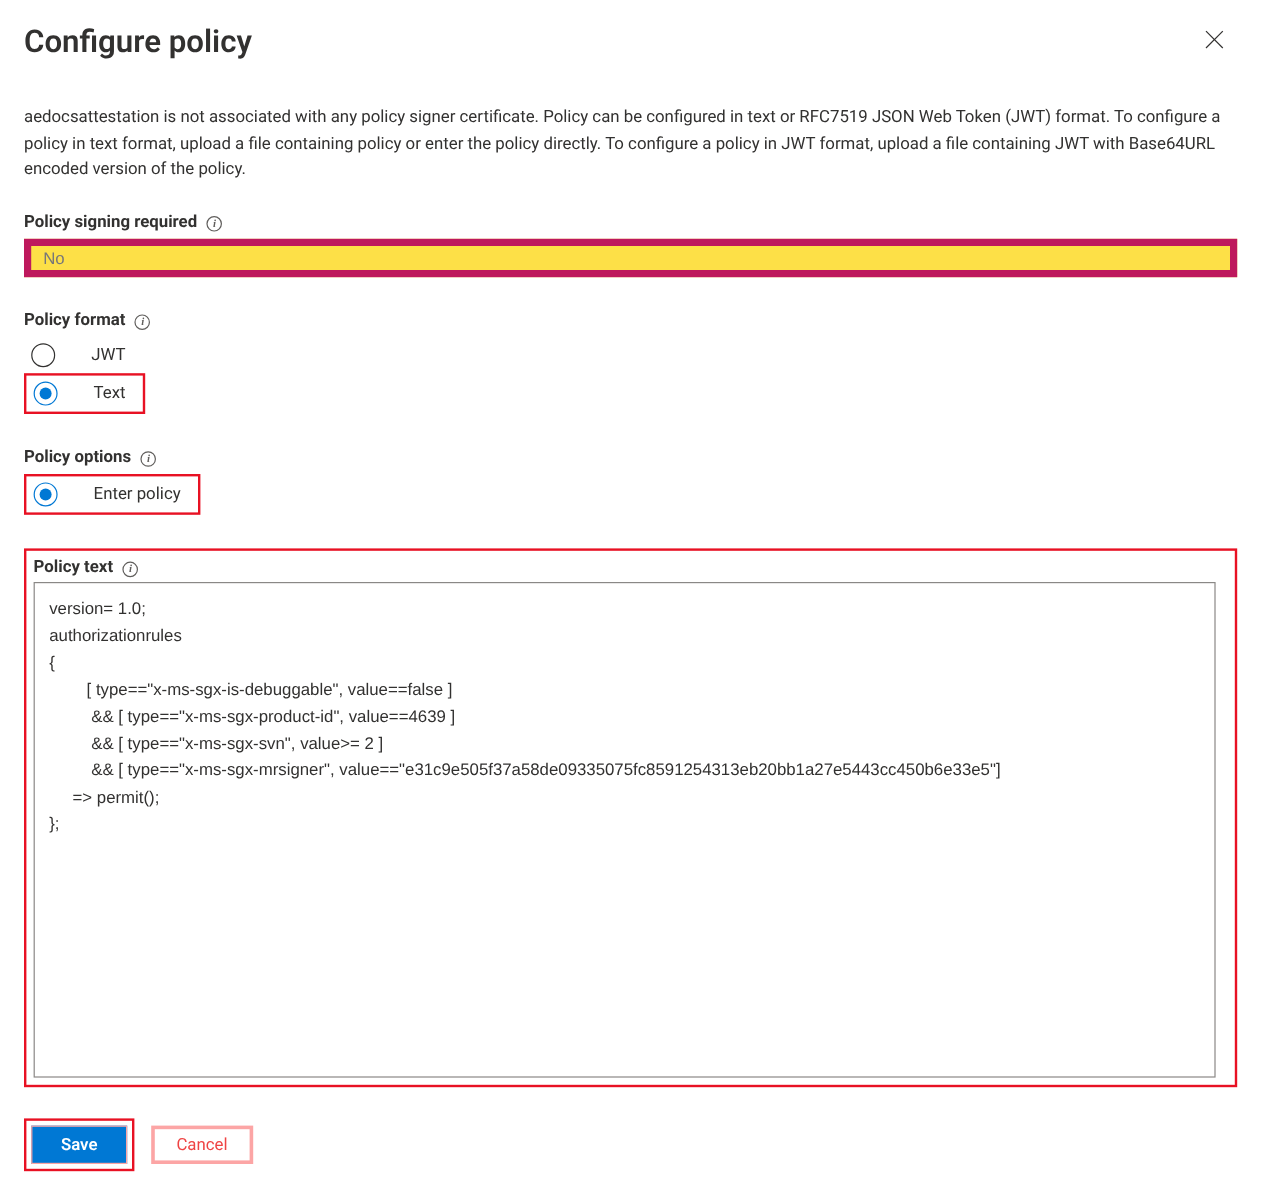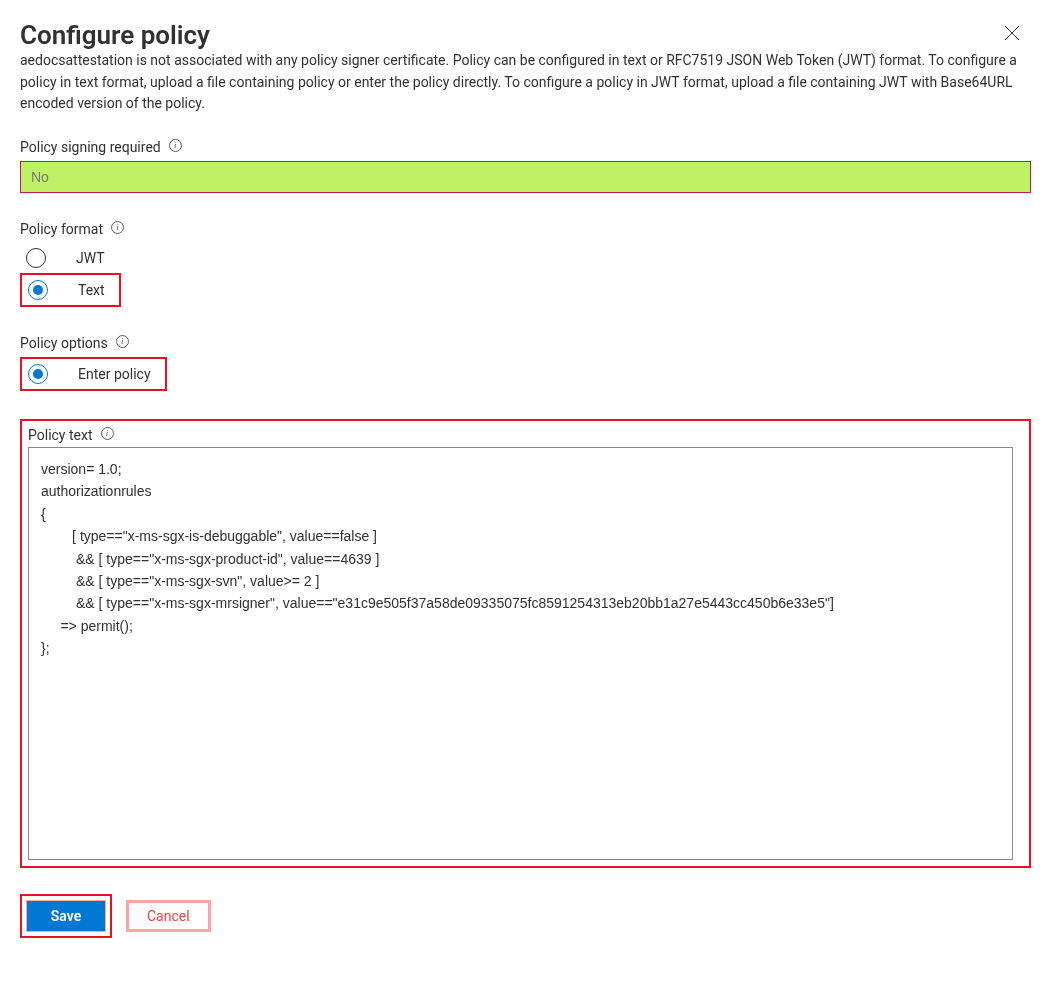--- a/index.html
+++ b/index.html
@@ -7,20 +7,21 @@
       font-family: "Segoe UI", -apple-system, BlinkMacSystemFont, Roboto, "Helvetica Neue", sans-serif;
       background: #ffffff;
       color: #323130;
       width: 1051px;
       padding: 20px 20px 30px 20px;
     }
     .header {
       display: flex;
       justify-content: space-between;
       align-items: flex-start;
+      margin-bottom: 38px;
     }
     .title {
       font-size: 26px;
       font-weight: 600;
       color: #323130;
     }
     .close-btn {
       width: 18px;
       height: 18px;
       cursor: pointer;
@@ -32,45 +33,46 @@
     }
     .close-btn svg { width: 16px; height: 16px; }
     .description {
       font-size: 14px;
       line-height: 1.55;
       color: #323130;
       margin-bottom: 24px;
     }
     .label-row {
       display: flex;
-      align-items: flex-start;
+      align-items: flex-end;
       gap: 8px;
       font-size: 14px;
       color: #323130;
       margin-bottom: 6px;
+      font-weight: bold;
     }
     .info-icon {
       width: 13px;
       height: 13px;
       border: 1px solid #605e5c;
       border-radius: 50%;
       display: inline-flex;
       align-items: center;
       justify-content: center;
       font-size: 9px;
       color: #605e5c;
       font-style: italic;
       font-family: Georgia, serif;
       line-height: 1;
     }
     .text-input-disabled {
       width: 100%;
       height: 32px;
-      border: 1px solid #be185d;
-      background: #bef264;
+      border: 6px solid #be185d;
+      background: #fde047;
       color: #787878;
       padding: 0 10px;
       font-size: 14px;
     }
     .section { margin-bottom: 28px; }
     .radio-row {
       display: flex;
       align-items: center;
       gap: 30px;
       padding: 5px 6px;

